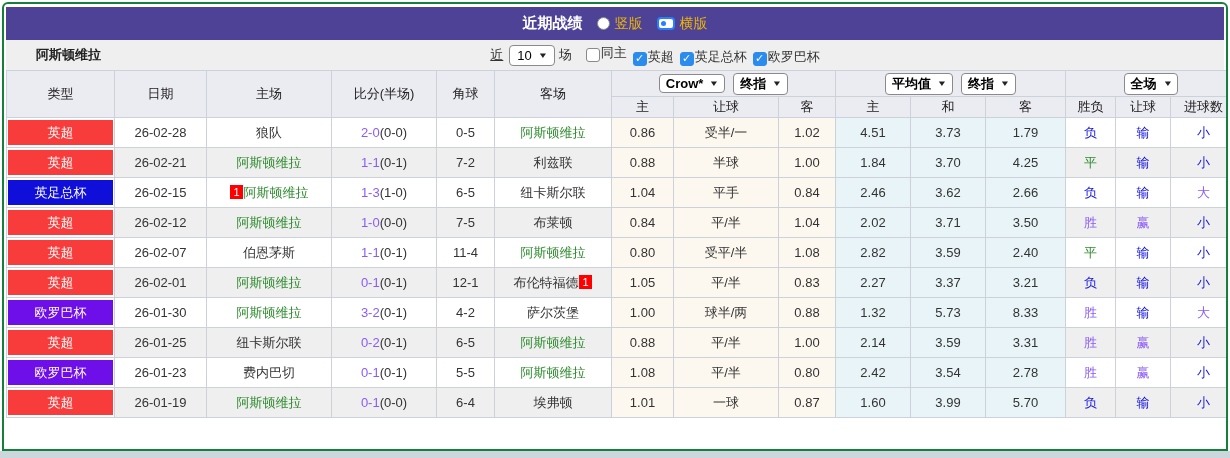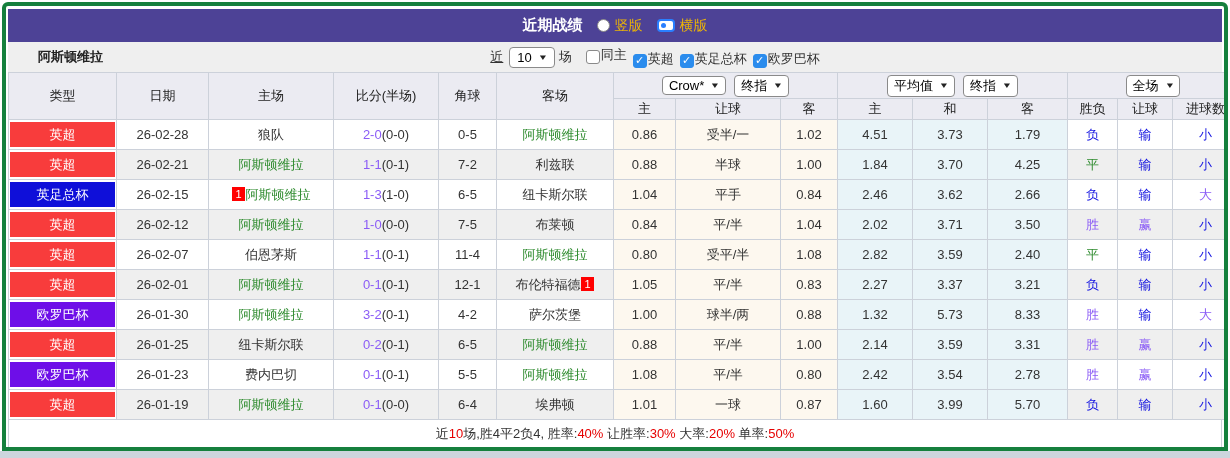--- a/index.html
+++ b/index.html
@@ -4,21 +4,21 @@
 <style>
   * { box-sizing: border-box; }
   html,body { margin:0; padding:0; }
   body {
     width:1230px; height:458px; overflow:hidden; background:#fff;
     font-family:"Liberation Sans","DejaVu Sans",sans-serif; font-size:13px; color:#333;
     position:relative;
   }
   .outer {
     position:absolute; top:2px; left:2px; right:2px; bottom:7px;
-    border:4px solid #15803d; border-radius:6px 6px 0 0;
+    border:2px solid #15803d; border-radius:6px 6px 0 0;
     background:#fff; padding:3px 2px 0; overflow:hidden;
   }
   .bottom-strip { position:absolute; left:0; right:0; bottom:0; height:7px; background:#cdd5dd; }
 
   
   .titlebar {
     height:33px; background:#4d4296; color:#fff;
     display:flex; align-items:center; justify-content:center; gap:14px;
   }
   .titlebar .title { font-size:15px; font-weight:bold; }
@@ -59,21 +59,21 @@
   .c-green { color:#2e8b2e; }
   .team-green { color:#2e8b2e; }
   .ht { color:#333; }
   td.cream { background:#fdf8ef !important; }
   td.cyan { background:#e9f4f8 !important; }
   .card-badge {
     display:inline-block; background:#f00; color:#fff; font-size:11px; line-height:14px;
     padding:0 3px; margin:0 1px; vertical-align:1px;
   }
   .sel-group { display:flex; align-items:center; justify-content:center; gap:8px; }
-  .sel-group .sel { padding:1px 6px; }
+  .sel-group .sel { padding:1px 6px;font-weight:bold; }
 
   
   .summary {
     height:29px; border:1px solid #ccd1da; border-top:none;
     display:flex; align-items:center; justify-content:center; font-size:13px; background:#fff;
   }
   .summary .red { color:#e60000; }
   .summary .dark { color:#333; }
 </style>
 </head>
@@ -376,18 +376,15 @@
           <td class="cyan">1.60</td>
           <td class="cyan">3.99</td>
           <td class="cyan">5.70</td>
           <td class="c-blue">负</td>
           <td class="c-blue">输</td>
           <td class="c-blue">小</td>
         </tr>
       </tbody>
   </table>
 
-  <div class="summary">
-    <span><span class="dark">近</span><span class="red">10</span><span class="dark">场,胜4平2负4, 胜率:</span><span class="red">40%</span><span class="dark"> 让胜率:</span><span class="red">30%</span><span class="dark"> 大率:</span><span class="red">20%</span><span class="dark"> 单率:</span><span class="red">50%</span></span>
-  </div>
 
 </div>
 <div class="bottom-strip"></div>
 
 </body></html>

